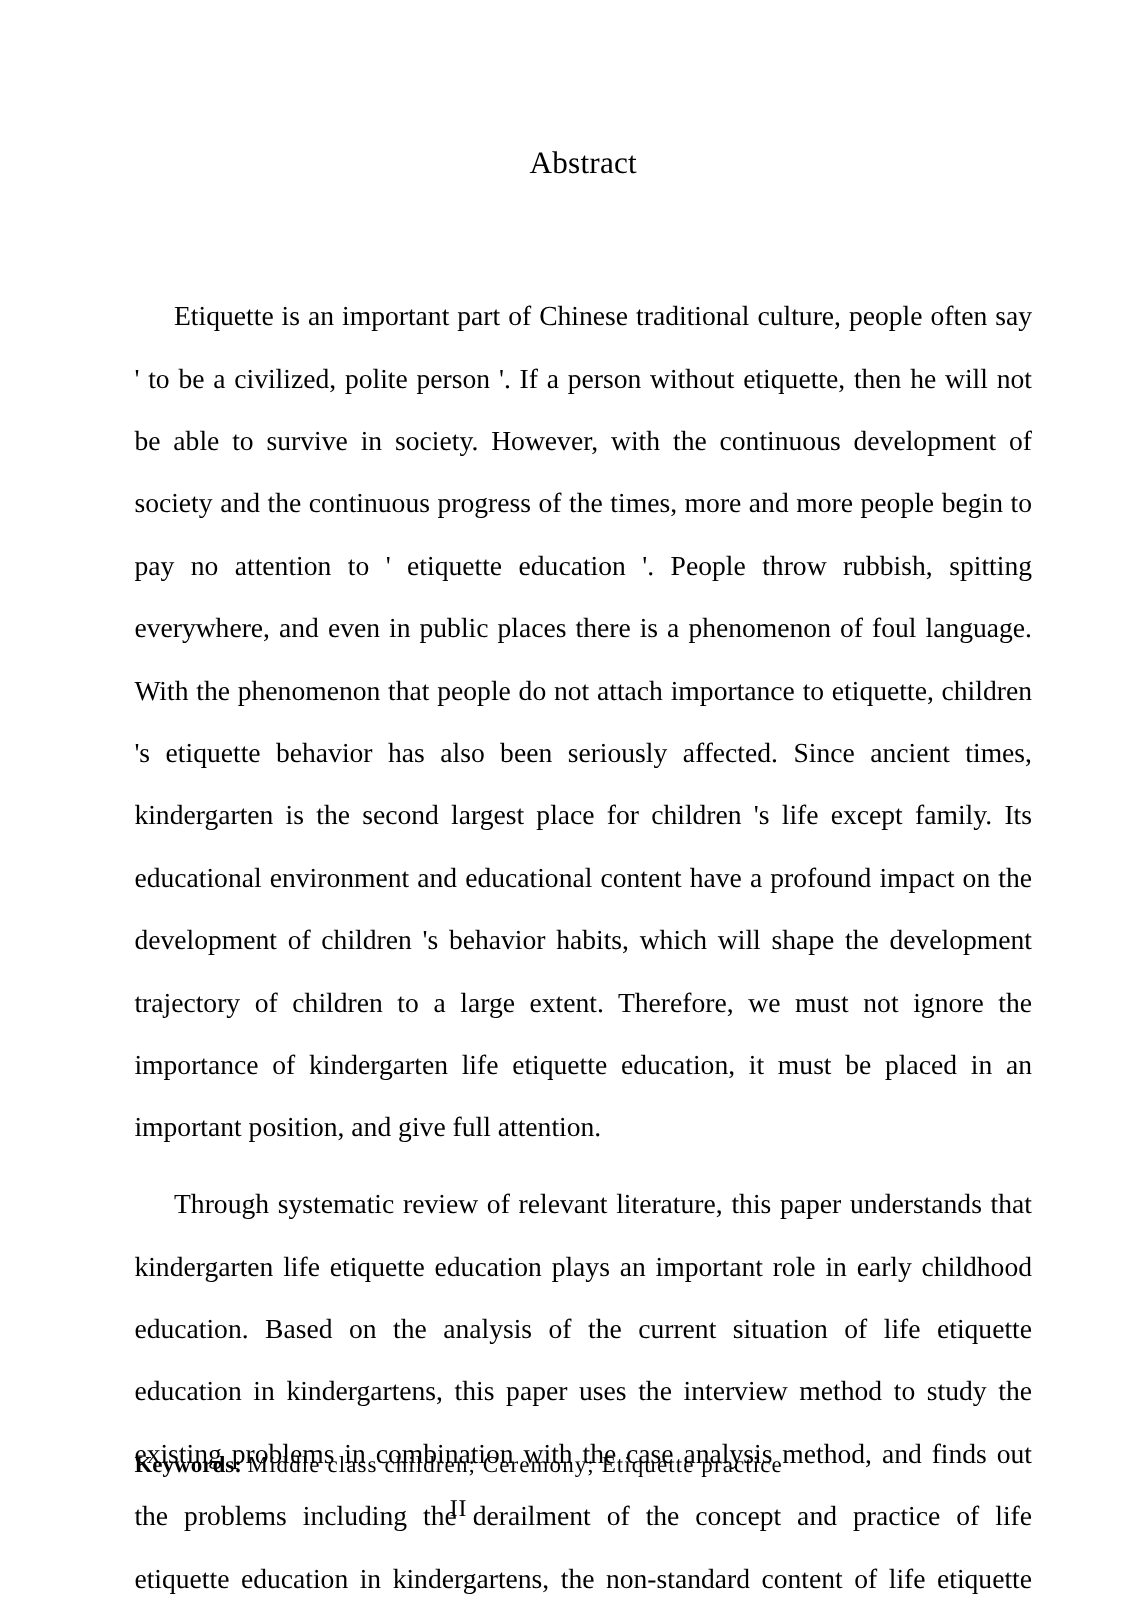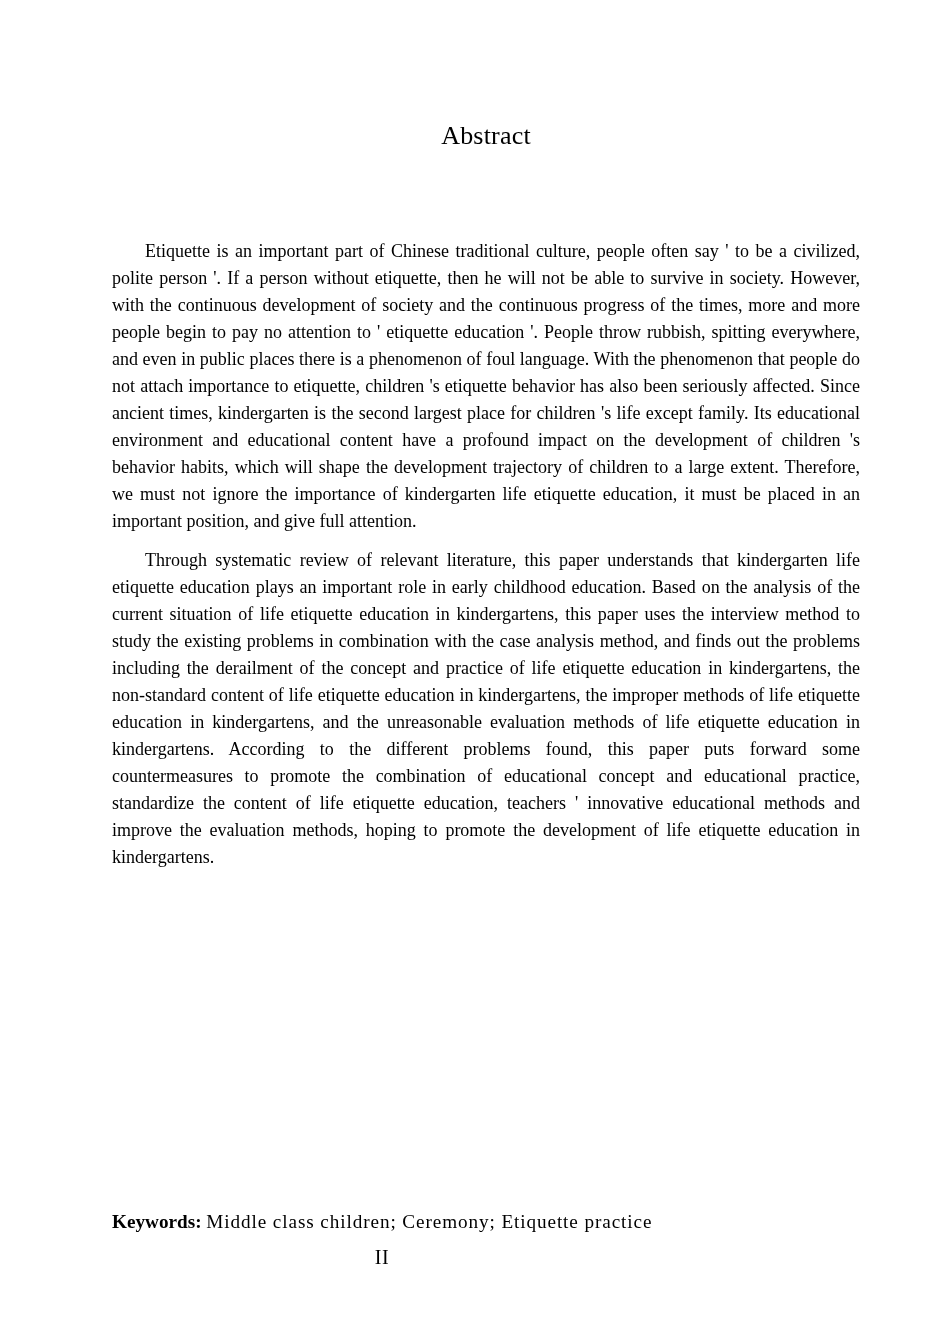--- a/index.html
+++ b/index.html
@@ -52,22 +52,22 @@
     left: 0;
     top: 238px;
     width: 748px;
   }
 
   p.para {
     margin: 0;
     padding: 0;
     text-align: justify;
     text-justify: inter-word;
-    font-size: 18px;
-    line-height: 27px;
+    font-size: 23px;
+    line-height: 52px;
     text-indent: 33px;
     hyphens: none;
   }
 
   p.para + p.para {
     margin-top: 12px;
   }
 
   .keywords {
     position: absolute;

